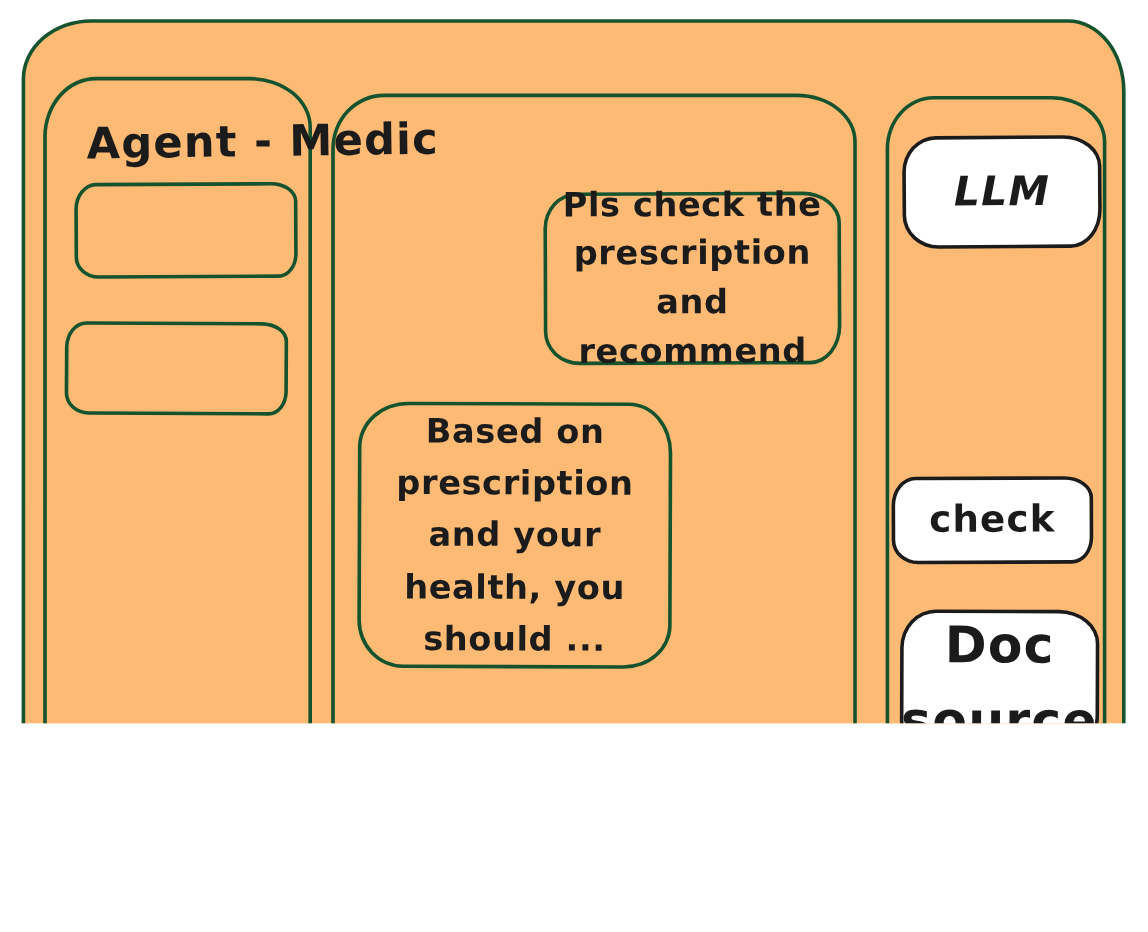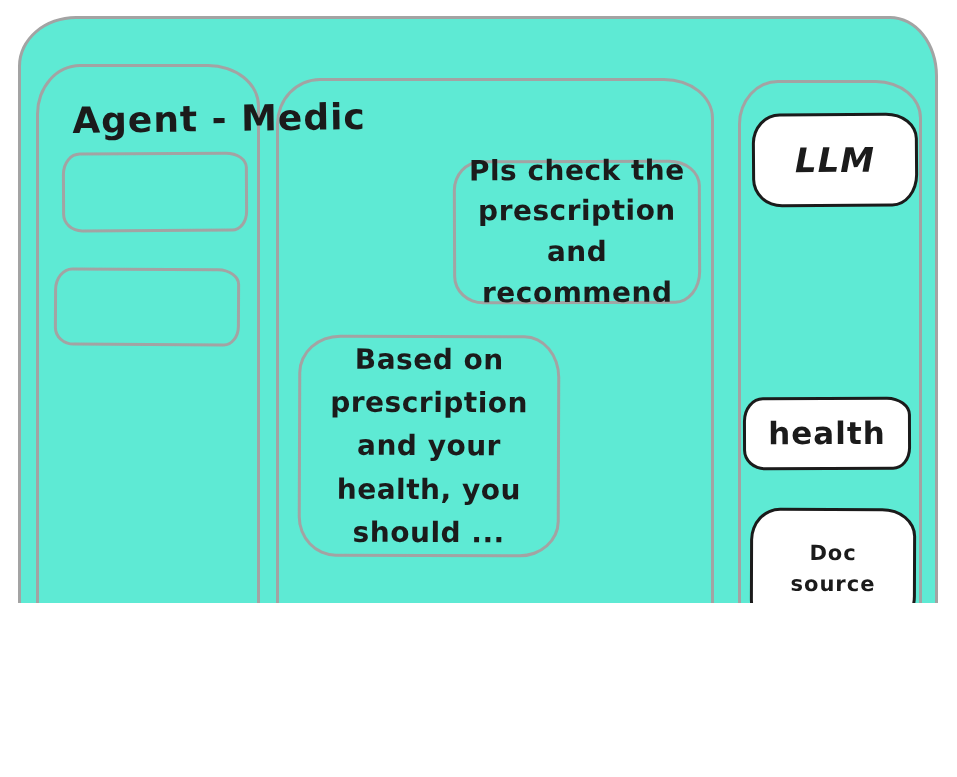--- a/index.html
+++ b/index.html
@@ -8,22 +8,22 @@
     position: relative;
     width: 957px;
     height: 603px;
     background: #ffffff;
     font-family: "DejaVu Sans", sans-serif;
     color: #1b1b1b;
     overflow: hidden;
   }
   .sketch {
     position: absolute;
-    background: #5eead4;
-    border: 3px solid #a3a3a3;
+    background: #fdba74;
+    border: 3px solid #14532d;
   }
   
   .frame {
     left: 18px; top: 16px; width: 920px; height: 742px;
     border-width: 3.5px;
     border-radius: 58px 48px 52px 62px / 50px 60px 48px 56px;
   }
   
   .panel-left {
     left: 36px; top: 64px; width: 224px; height: 660px;
@@ -101,21 +101,21 @@
     transform: rotate(0.3deg);
   }
   .btn-params {
     left: 743px; top: 397px; width: 168px; height: 73px;
     font-size: 31px;
     border-radius: 20px 24px 18px 22px / 24px 18px 22px 20px;
     transform: rotate(-0.2deg);
   }
   .btn-doc {
     left: 750px; top: 508px; width: 166px; height: 122px;
-    font-size: 21px; white-space: pre-line;
+    font-size: 42px; white-space: pre-line;
     border-radius: 30px 34px 28px 32px / 32px 28px 34px 30px;
     transform: rotate(0.2deg);
   }
   .doc-item {
     position: absolute; font-size: 34px; font-weight: 700; cursor: pointer;
   }
   .doc-item-1 { left: 753px; top: 612px; transform: rotate(4deg); }
   .doc-item-2 { left: 758px; top: 668px; transform: rotate(-2deg); }
 </style>
 </head>
@@ -137,19 +137,19 @@
 and recommend</div>
   <div class="sketch bubble bubble-agent">Based on
 prescription
 and your
 health, you
 should ...</div>
   <input class="sketch chat-input" type="text" placeholder="" style="">
 
   <div class="sketch panel-right"></div>
   <button class="tool-btn btn-llm">LLM</button>
-  <button class="tool-btn btn-params">health</button>
+  <button class="tool-btn btn-params">check</button>
   <button class="tool-btn btn-doc">Doc
 source</button>
   <div class="doc-item doc-item-1">1</div>
   <div class="doc-item doc-item-2">2</div>
 
 </div>
 
 </body></html>

